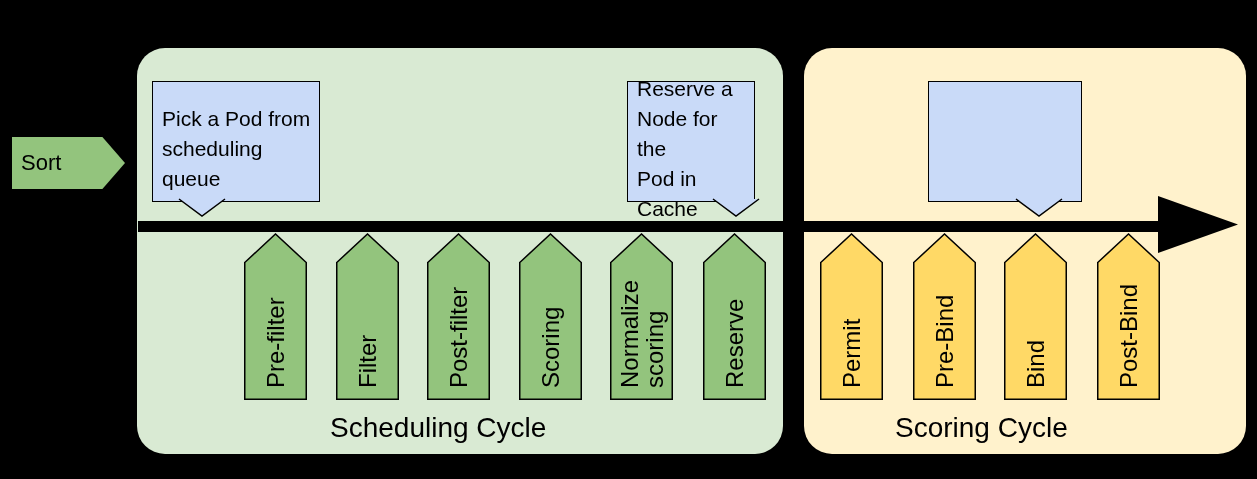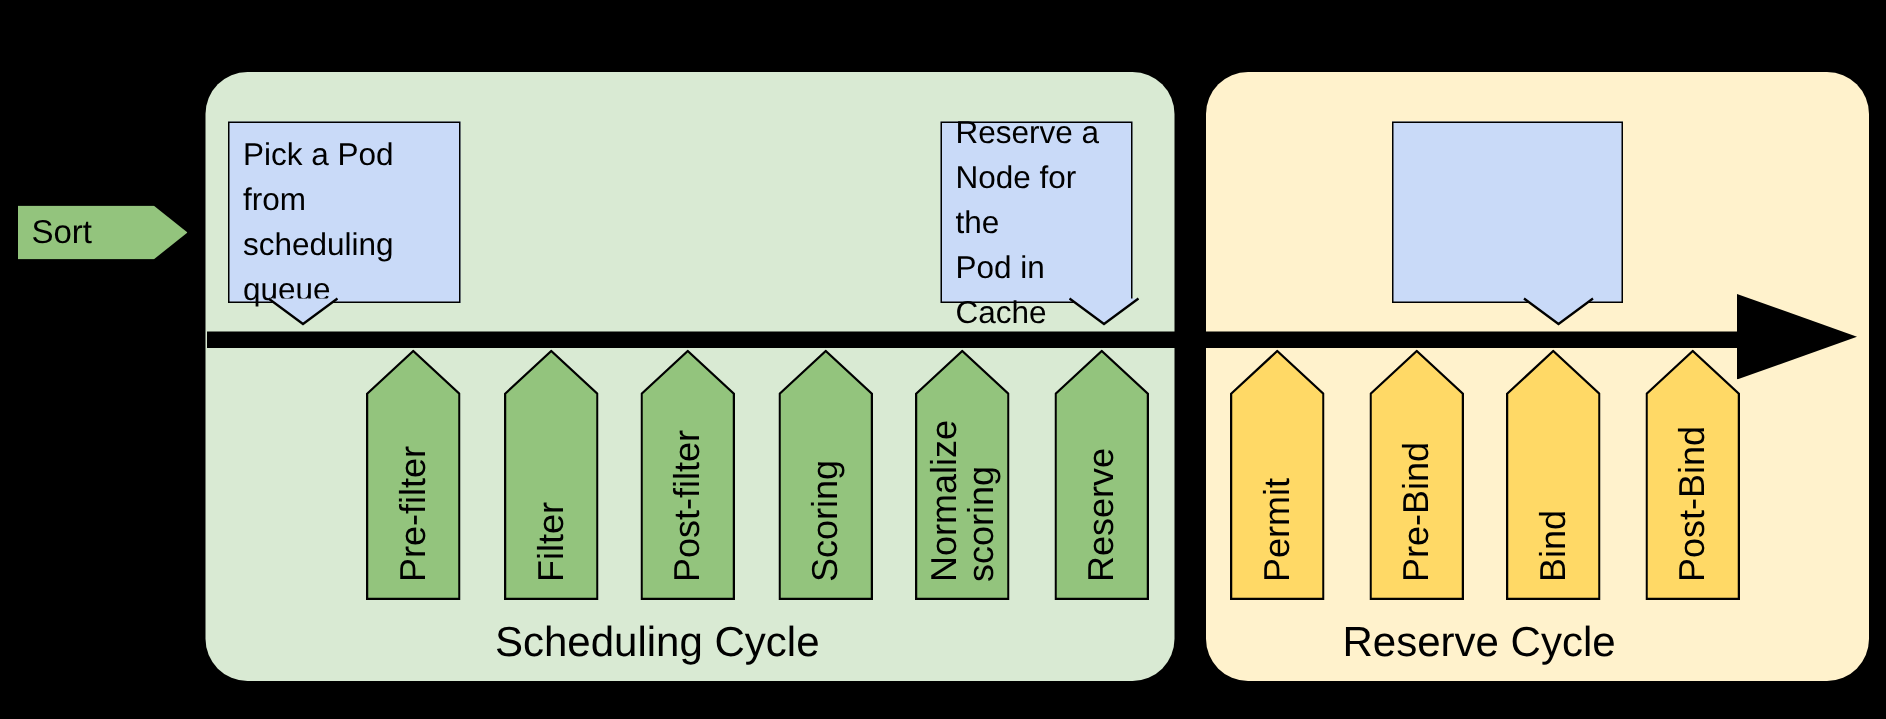--- a/index.html
+++ b/index.html
@@ -7,21 +7,21 @@
     position:relative;width:1257px;height:479px;background:#000;overflow:hidden;
     font-family:"Liberation Sans",sans-serif;color:#000;
   }
   
   .panel{position:absolute;top:48px;height:406px;border-radius:28px;z-index:1;}
   .panel.green{left:137px;width:646px;background:#d9ead3;}
   .panel.yellow{left:804px;width:442px;background:#fff2cc;}
 
   
   .sort-arrow{
-    position:absolute;left:12px;top:137px;width:113px;height:36px;background:#93c47d;
+    position:absolute;left:12px;top:137px;width:113px;height:52px;background:#93c47d;
     clip-path:polygon(0 0,80% 0,100% 50%,80% 100%,0 100%);
     display:flex;align-items:center;padding-left:9px;box-sizing:border-box;
     font-size:22px;z-index:2;
   }
 
   
   .timeline-shaft{position:absolute;left:138px;top:221px;width:1022px;height:11px;background:#000;z-index:3;}
   .timeline-head{
     position:absolute;left:1158px;top:196px;width:80px;height:57px;background:#000;
     clip-path:polygon(0 0,100% 50%,0 100%);z-index:3;
@@ -127,21 +127,21 @@
       </svg>
     <div class="step-label">Bind</div>
   </div>
   <div class="step yellow" style="left:1097px">
     <svg viewBox="0 0 63 167" preserveAspectRatio="none">
         <path d="M0.75,29.5 L31.5,1 L62.25,29.5 L62.25,166.25 L0.75,166.25 Z"></path>
       </svg>
     <div class="step-label">Post-Bind</div>
   </div>
 
-  <div class="callout" style="left:152px;width:155px">
+  <div class="callout" style="left:152px;width:168px">
     <div class="callout-text">Pick a Pod from
 scheduling
 queue</div>
     <svg class="callout-tail" style="left:26px" viewBox="0 0 46 19">
       <polygon class="tail-fill" points="0,0 46,0 23,17"></polygon>
       <path class="tail-stroke" d="M0,0 L23,17 L46,0"></path>
     </svg>
   </div>
   <div class="callout" style="left:627px;width:128px">
     <div class="callout-text">Reserve a
@@ -153,15 +153,15 @@
     </svg>
   </div>
   <div class="callout" style="left:928px;width:154px">
     <svg class="callout-tail" style="left:87px" viewBox="0 0 46 19">
       <polygon class="tail-fill" points="0,0 46,0 23,17"></polygon>
       <path class="tail-stroke" d="M0,0 L23,17 L46,0"></path>
     </svg>
   </div>
 
   <div class="cycle-title sched">Scheduling Cycle</div>
-  <div class="cycle-title bind">Reserve Cycle</div>
+  <div class="cycle-title bind">Scoring Cycle</div>
 
 </div>
 
 </body></html>

